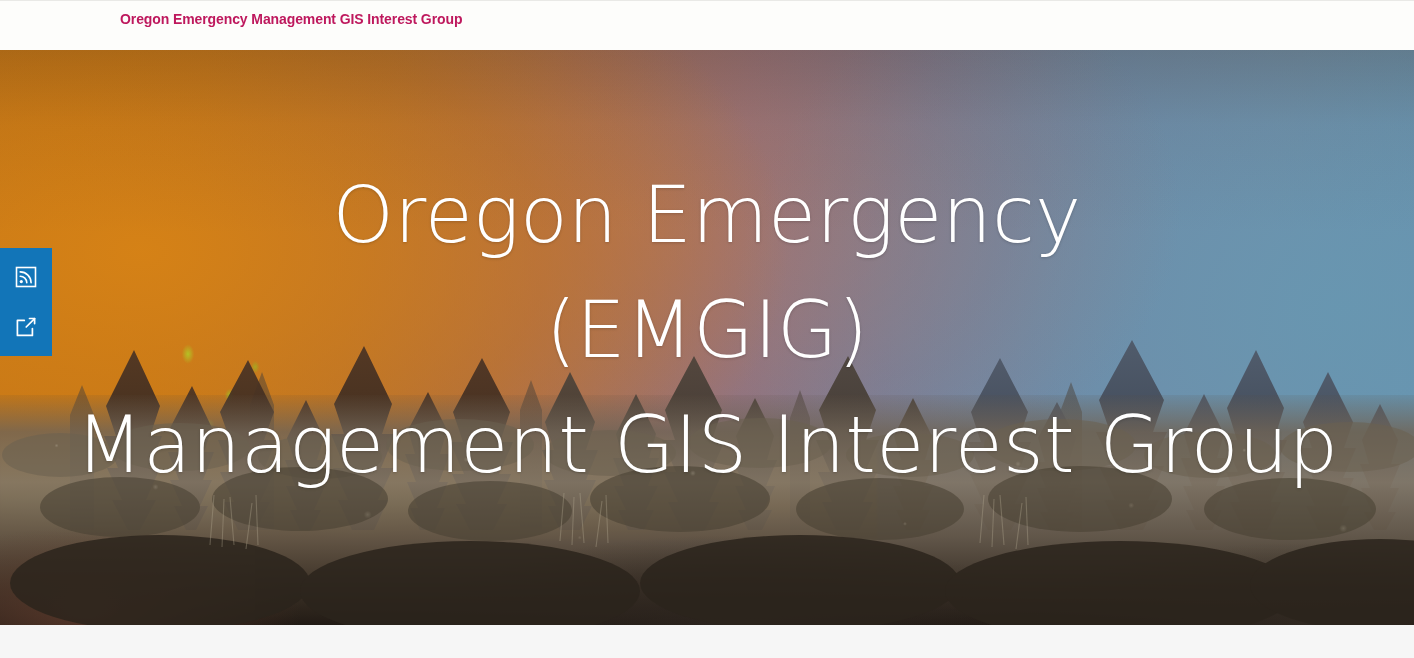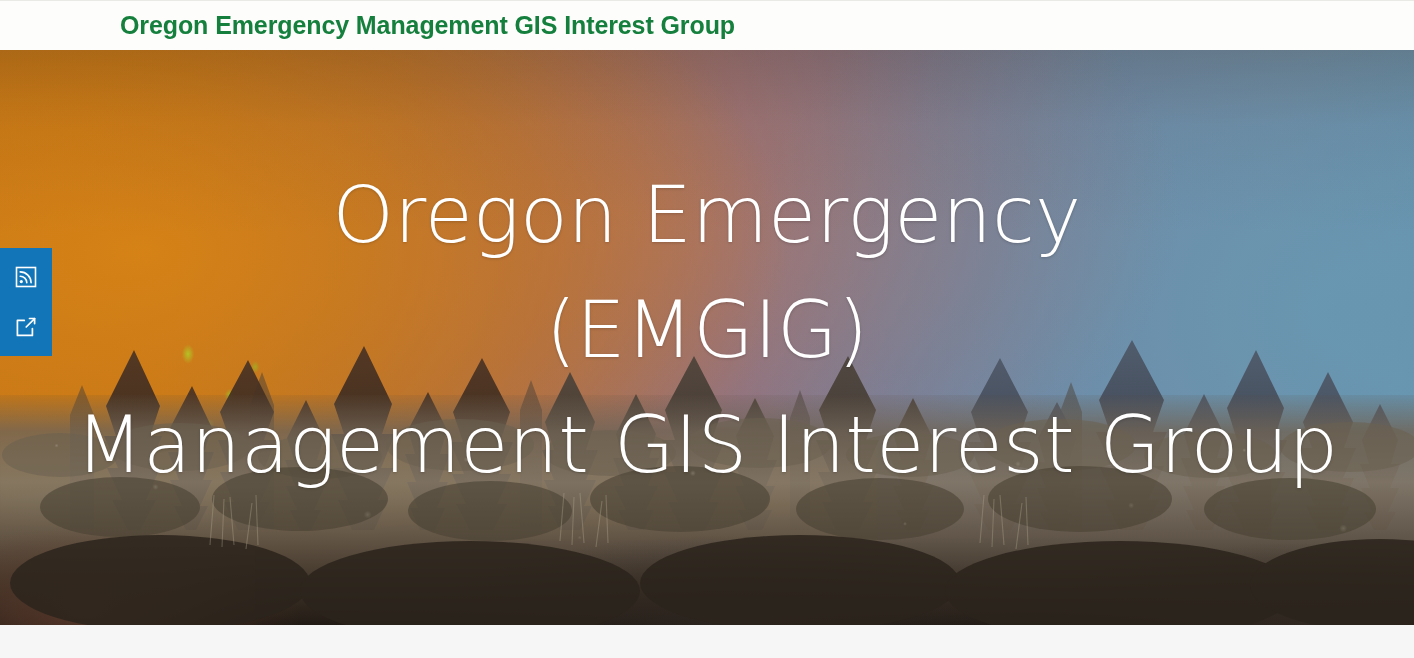--- a/index.html
+++ b/index.html
@@ -31,23 +31,23 @@
     height: 50px;
     background: #fdfdfb;
     border-top: 1px solid #e9e9e6;
     box-sizing: border-box;
     z-index: 30;
   }
   .site-header-title {
     position: absolute;
     left: 120px;
     top: 10px;
-    font-size: 25px;
+    font-size: 14px;
     font-weight: bold;
-    color: #15803d;
+    color: #be185d;
     letter-spacing: -0.1px;
     white-space: nowrap;
   }
 
   
   .hero {
     position: absolute;
     left: 0; top: 50px;
     width: 1414px;
     height: 575px;

